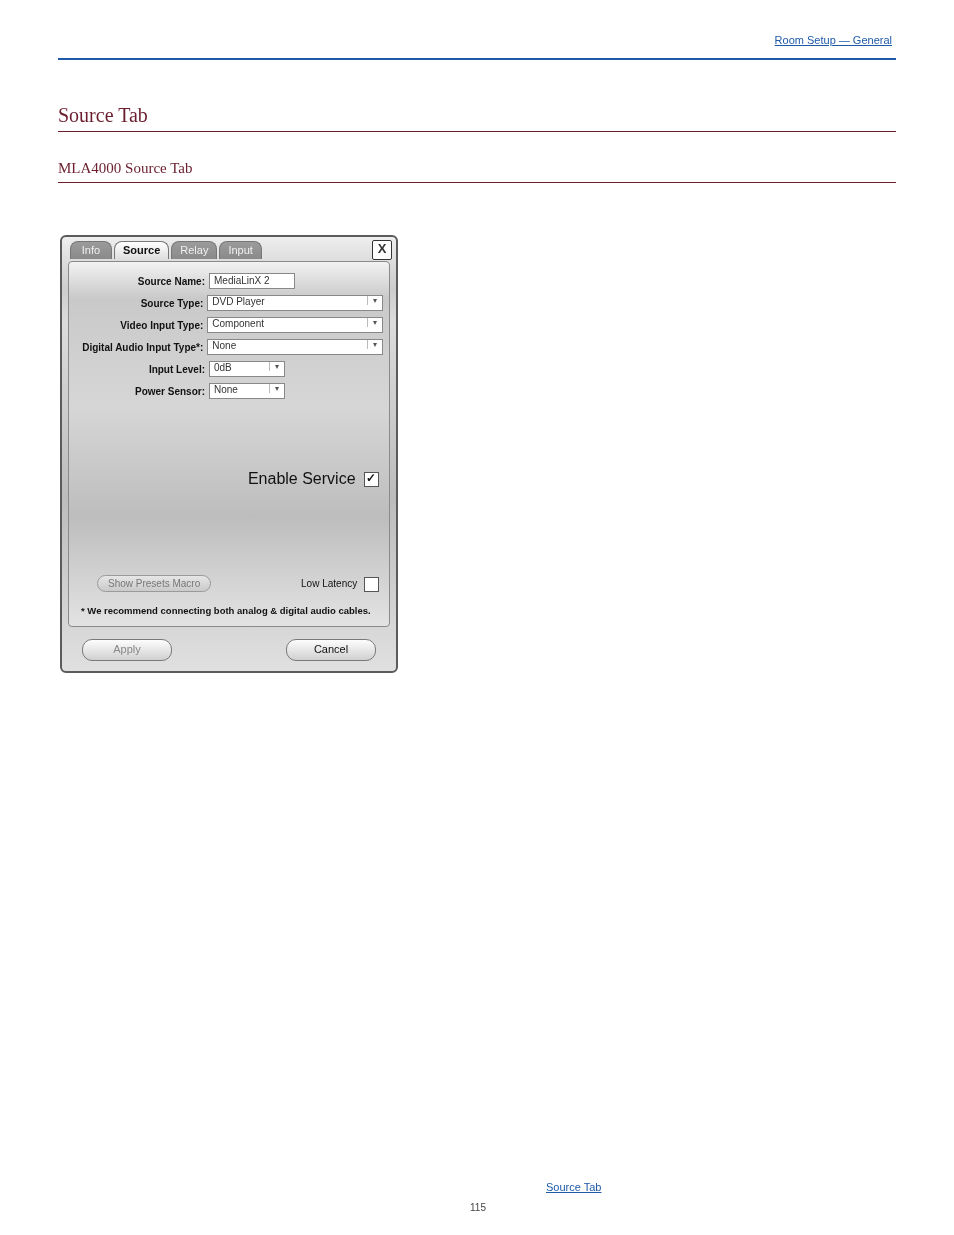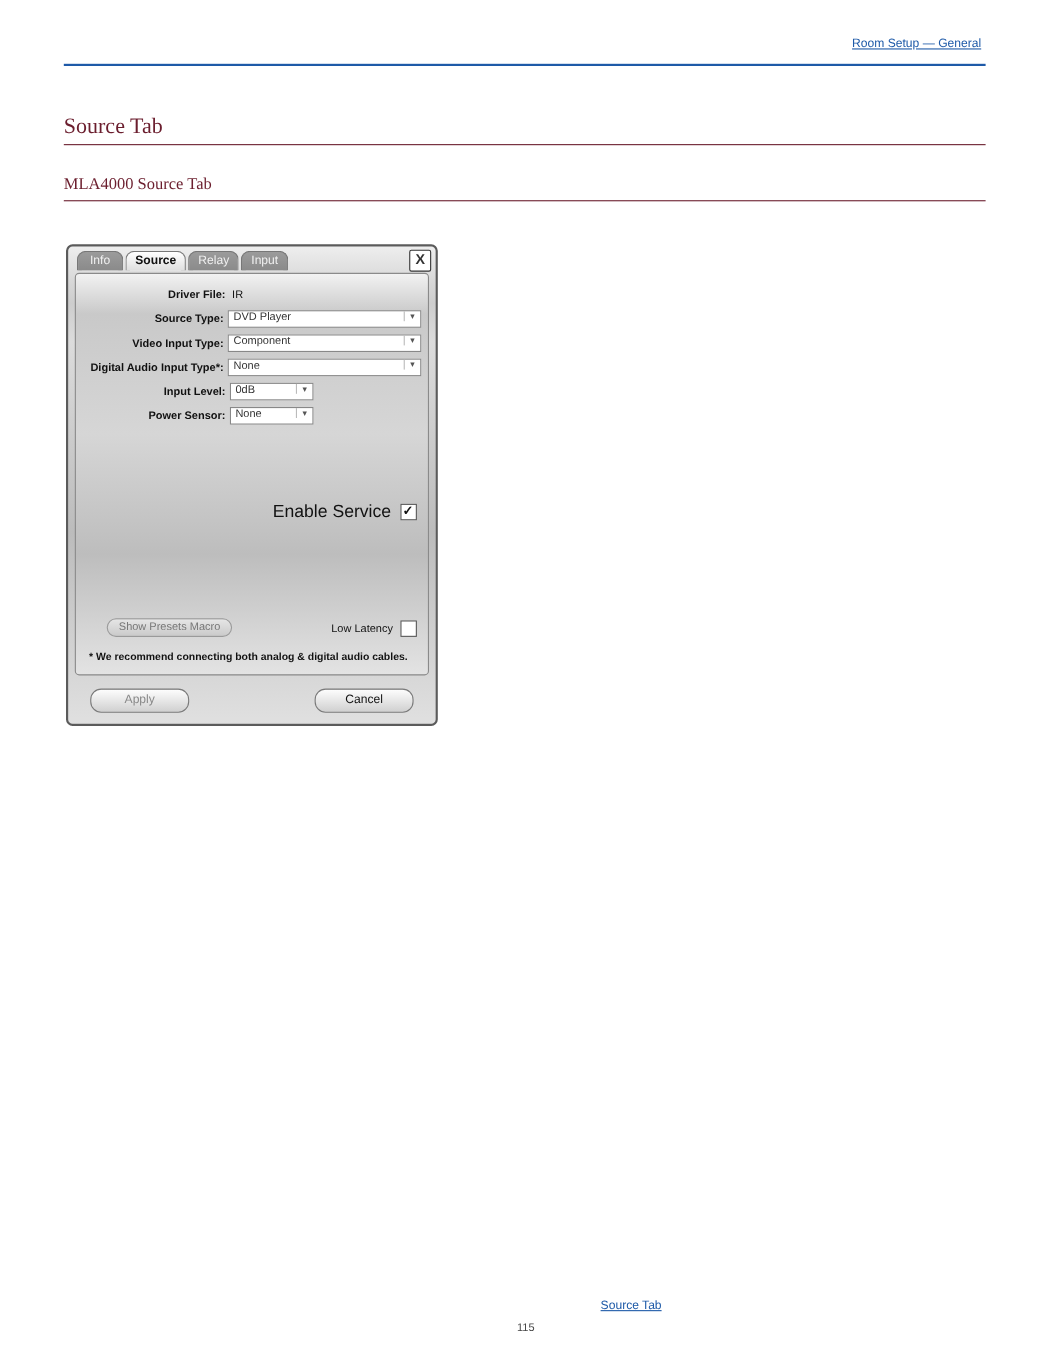--- a/index.html
+++ b/index.html
@@ -50,21 +50,21 @@
     font-size: 15px;
     color: #6b1e2e;
   }
   .small-rule {
     border-top: 1px solid #6b1e2e;
   }
 
   
   .panel-wrap {
     position: absolute;
-    top: 222px;
+    top: 235px;
     left: 60px;
     width: 338px;
     height: 438px;
   }
   .panel {
     width: 100%;
     height: 100%;
     border: 2px solid #5b5b5b;
     border-radius: 6px;
     background: linear-gradient(to bottom, #eeeeee 0%, #d6d6d6 8%, #cdcdcd 12%, #dcdcdc 20%, #bcbcbc 60%, #e0e0e0 100%);
@@ -287,25 +287,25 @@
       <div class="tab-row">
         <div class="tab">Info</div>
         <div class="tab active">Source</div>
         <div class="tab">Relay</div>
         <div class="tab">Input</div>
       </div>
       <div class="close-x">X</div>
 
       <div class="inner">
 
-
-        <div class="row">
-          <div class="lbl">Driver File:</div>
-          <div class="dtext">IR</div>
-        </div>
+        <div class="row">
+          <div class="lbl">Source Name:</div>
+          <div class="tin" style="width:86px;">MediaLinX 2</div>
+        </div>
+
 
         <div class="row">
           <div class="lbl">Source Type:</div>
           <div class="sel" style="width:178px;">
             <div class="val">DVD Player</div>
             <div class="caret">▾</div>
           </div>
         </div>
 
         <div class="row">

